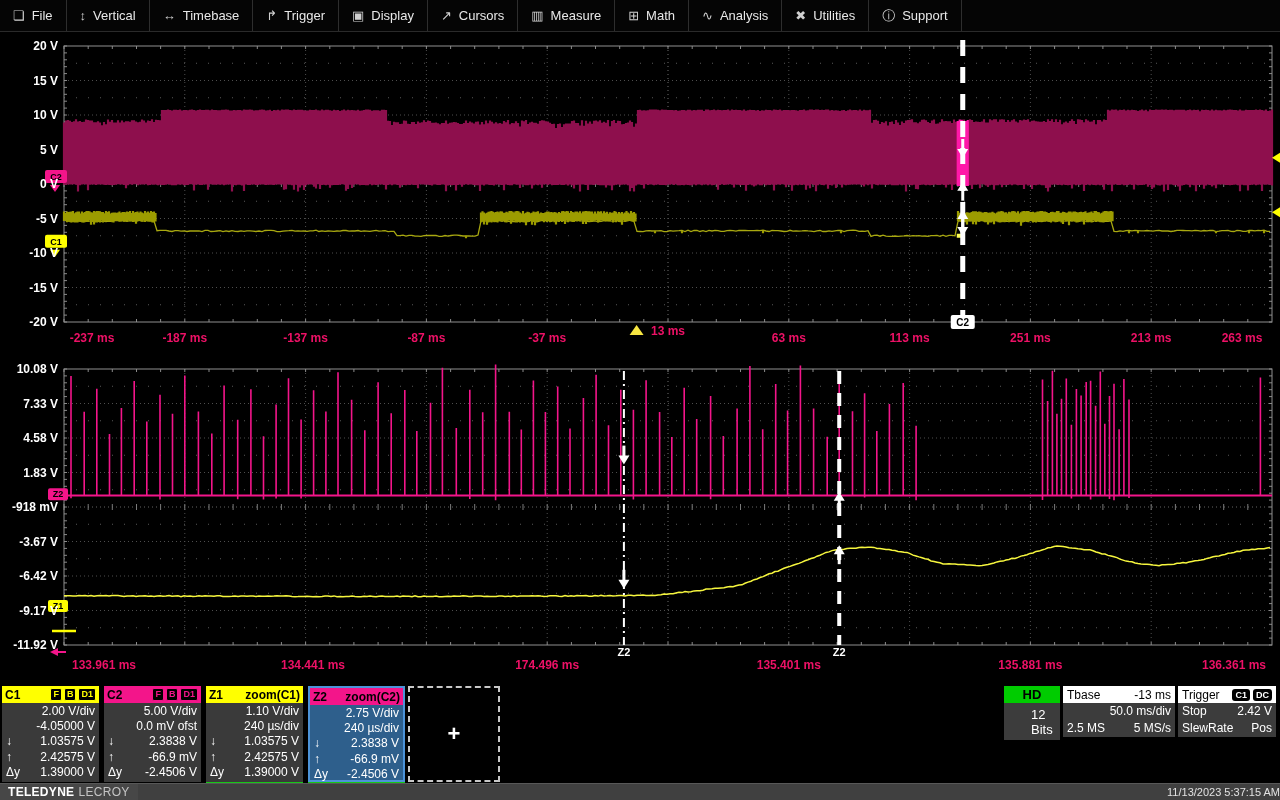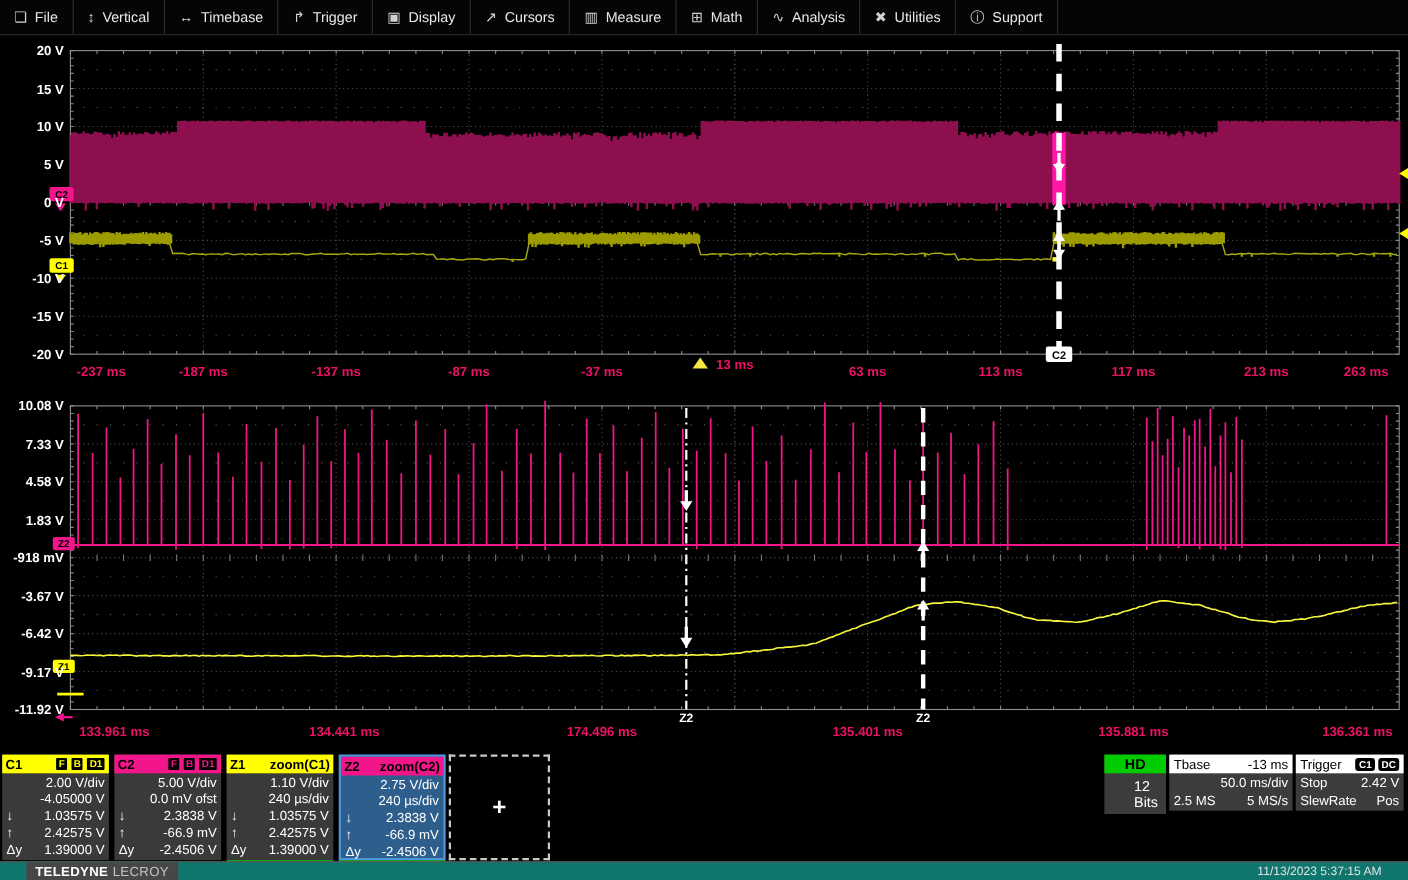--- a/index.html
+++ b/index.html
@@ -35,22 +35,22 @@
   .ihead .ttl{font-weight:normal;}
   .irow{display:flex;justify-content:space-between;padding:0 4px;height:17px;line-height:17px;white-space:nowrap;}
   .hdhead{height:17px;background:#00CC00;color:#000;text-align:center;font-weight:bold;font-size:13px;line-height:17px;}
   .hdbody{height:37px;display:flex;align-items:center;justify-content:center;color:#fff;font-size:13px;margin-left:27px;}
   .tbadge{background:#000;color:#fff;font-size:9px;font-weight:bold;padding:0 3px;border-radius:3px;line-height:12px;margin-left:3px;}
   .readout{position:absolute;left:1006px;top:737px;width:270px;color:#fff;font-size:13px;}
   .rrow{display:grid;grid-template-columns:36px 110px 52px 72px;height:18px;line-height:18px;}
   .rrow span{white-space:nowrap;}
   .rv{text-align:right;}
   
-  .statusbar{position:absolute;left:0;right:0;bottom:0;height:17px;background:#0f766e;border-top:1px solid #585858;
-             display:flex;align-items:center;justify-content:space-between;box-sizing:border-box;padding:0 24px;}
+  .statusbar{position:absolute;left:0;right:0;bottom:0;height:17px;background:#404040;border-top:1px solid #585858;
+             display:flex;align-items:center;justify-content:space-between;box-sizing:border-box;padding:0 0;}
   .brand{background:#474747;padding:0 8px;height:100%;display:flex;align-items:center;}
   .brand .b1{color:#fff;font-weight:bold;font-size:12px;letter-spacing:.3px;}
   .brand .b2{color:#c4c4c4;font-size:12px;margin-left:4px;letter-spacing:.3px;}
   .sdate{color:#e2e2e2;font-size:11px;}
   svg text{font-family:"Liberation Sans",sans-serif;}
 </style>
 </head>
 <body>
 
 <div class="screen">
@@ -238,21 +238,21 @@
       <div class="ylab" style="left: 0px; top: 280.5px;">-15 V</div>
       <div class="ylab" style="left: 0px; top: 315px;">-20 V</div>
       <div class="xlab" style="left: 47px; top: 331px;">-237 ms</div>
       <div class="xlab" style="left: 139.8px; top: 331px;">-187 ms</div>
       <div class="xlab" style="left: 260.6px; top: 331px;">-137 ms</div>
       <div class="xlab" style="left: 381.4px; top: 331px;">-87 ms</div>
       <div class="xlab" style="left: 502.2px; top: 331px;">-37 ms</div>
       <div class="xlab" style="left: 623px; top: 324px;">13 ms</div>
       <div class="xlab" style="left: 743.8px; top: 331px;">63 ms</div>
       <div class="xlab" style="left: 864.6px; top: 331px;">113 ms</div>
-      <div class="xlab" style="left: 985.4px; top: 331px;">117 ms</div>
+      <div class="xlab" style="left: 985.4px; top: 331px;">251 ms</div>
       <div class="xlab" style="left: 1106.2px; top: 331px;">213 ms</div>
       <div class="xlab" style="left: 1197px; top: 331px;">263 ms</div>
       <div class="ylab" style="left: 0px; top: 362px;">10.08 V</div>
       <div class="ylab" style="left: 0px; top: 396.5px;">7.33 V</div>
       <div class="ylab" style="left: 0px; top: 431px;">4.58 V</div>
       <div class="ylab" style="left: 0px; top: 465.5px;">1.83 V</div>
       <div class="ylab" style="left: 0px; top: 500px;">-918 mV</div>
       <div class="ylab" style="left: 0px; top: 534.5px;">-3.67 V</div>
       <div class="ylab" style="left: 0px; top: 569px;">-6.42 V</div>
       <div class="ylab" style="left: 0px; top: 603.5px;">-9.17 V</div>

